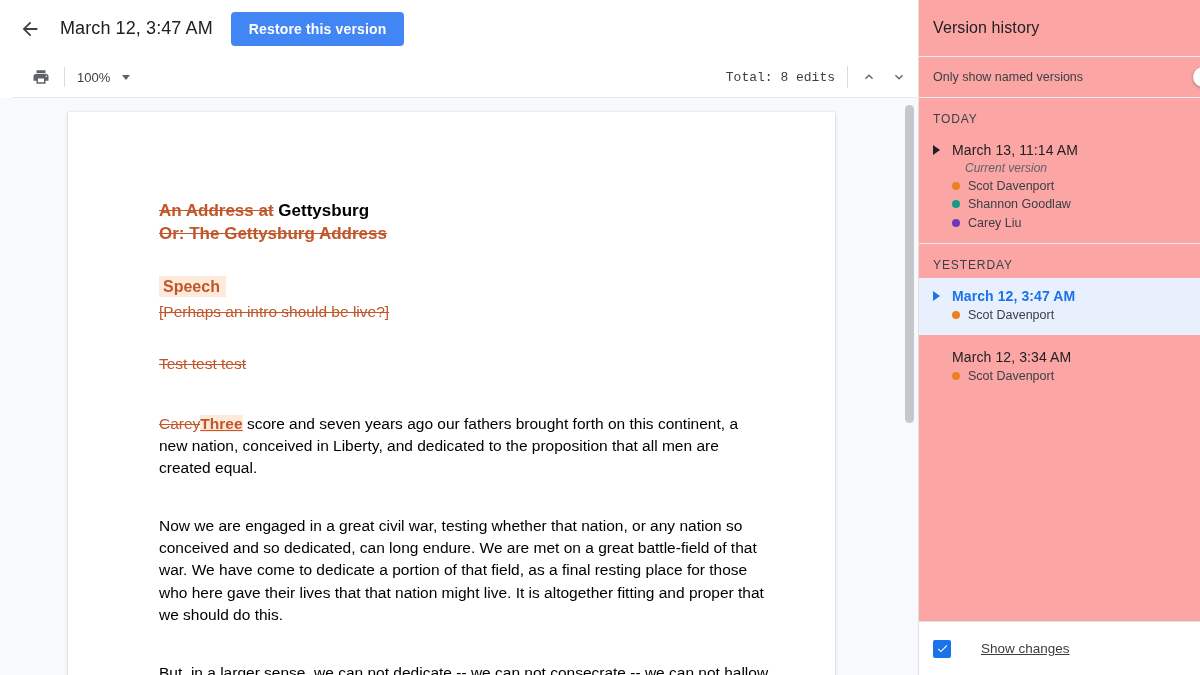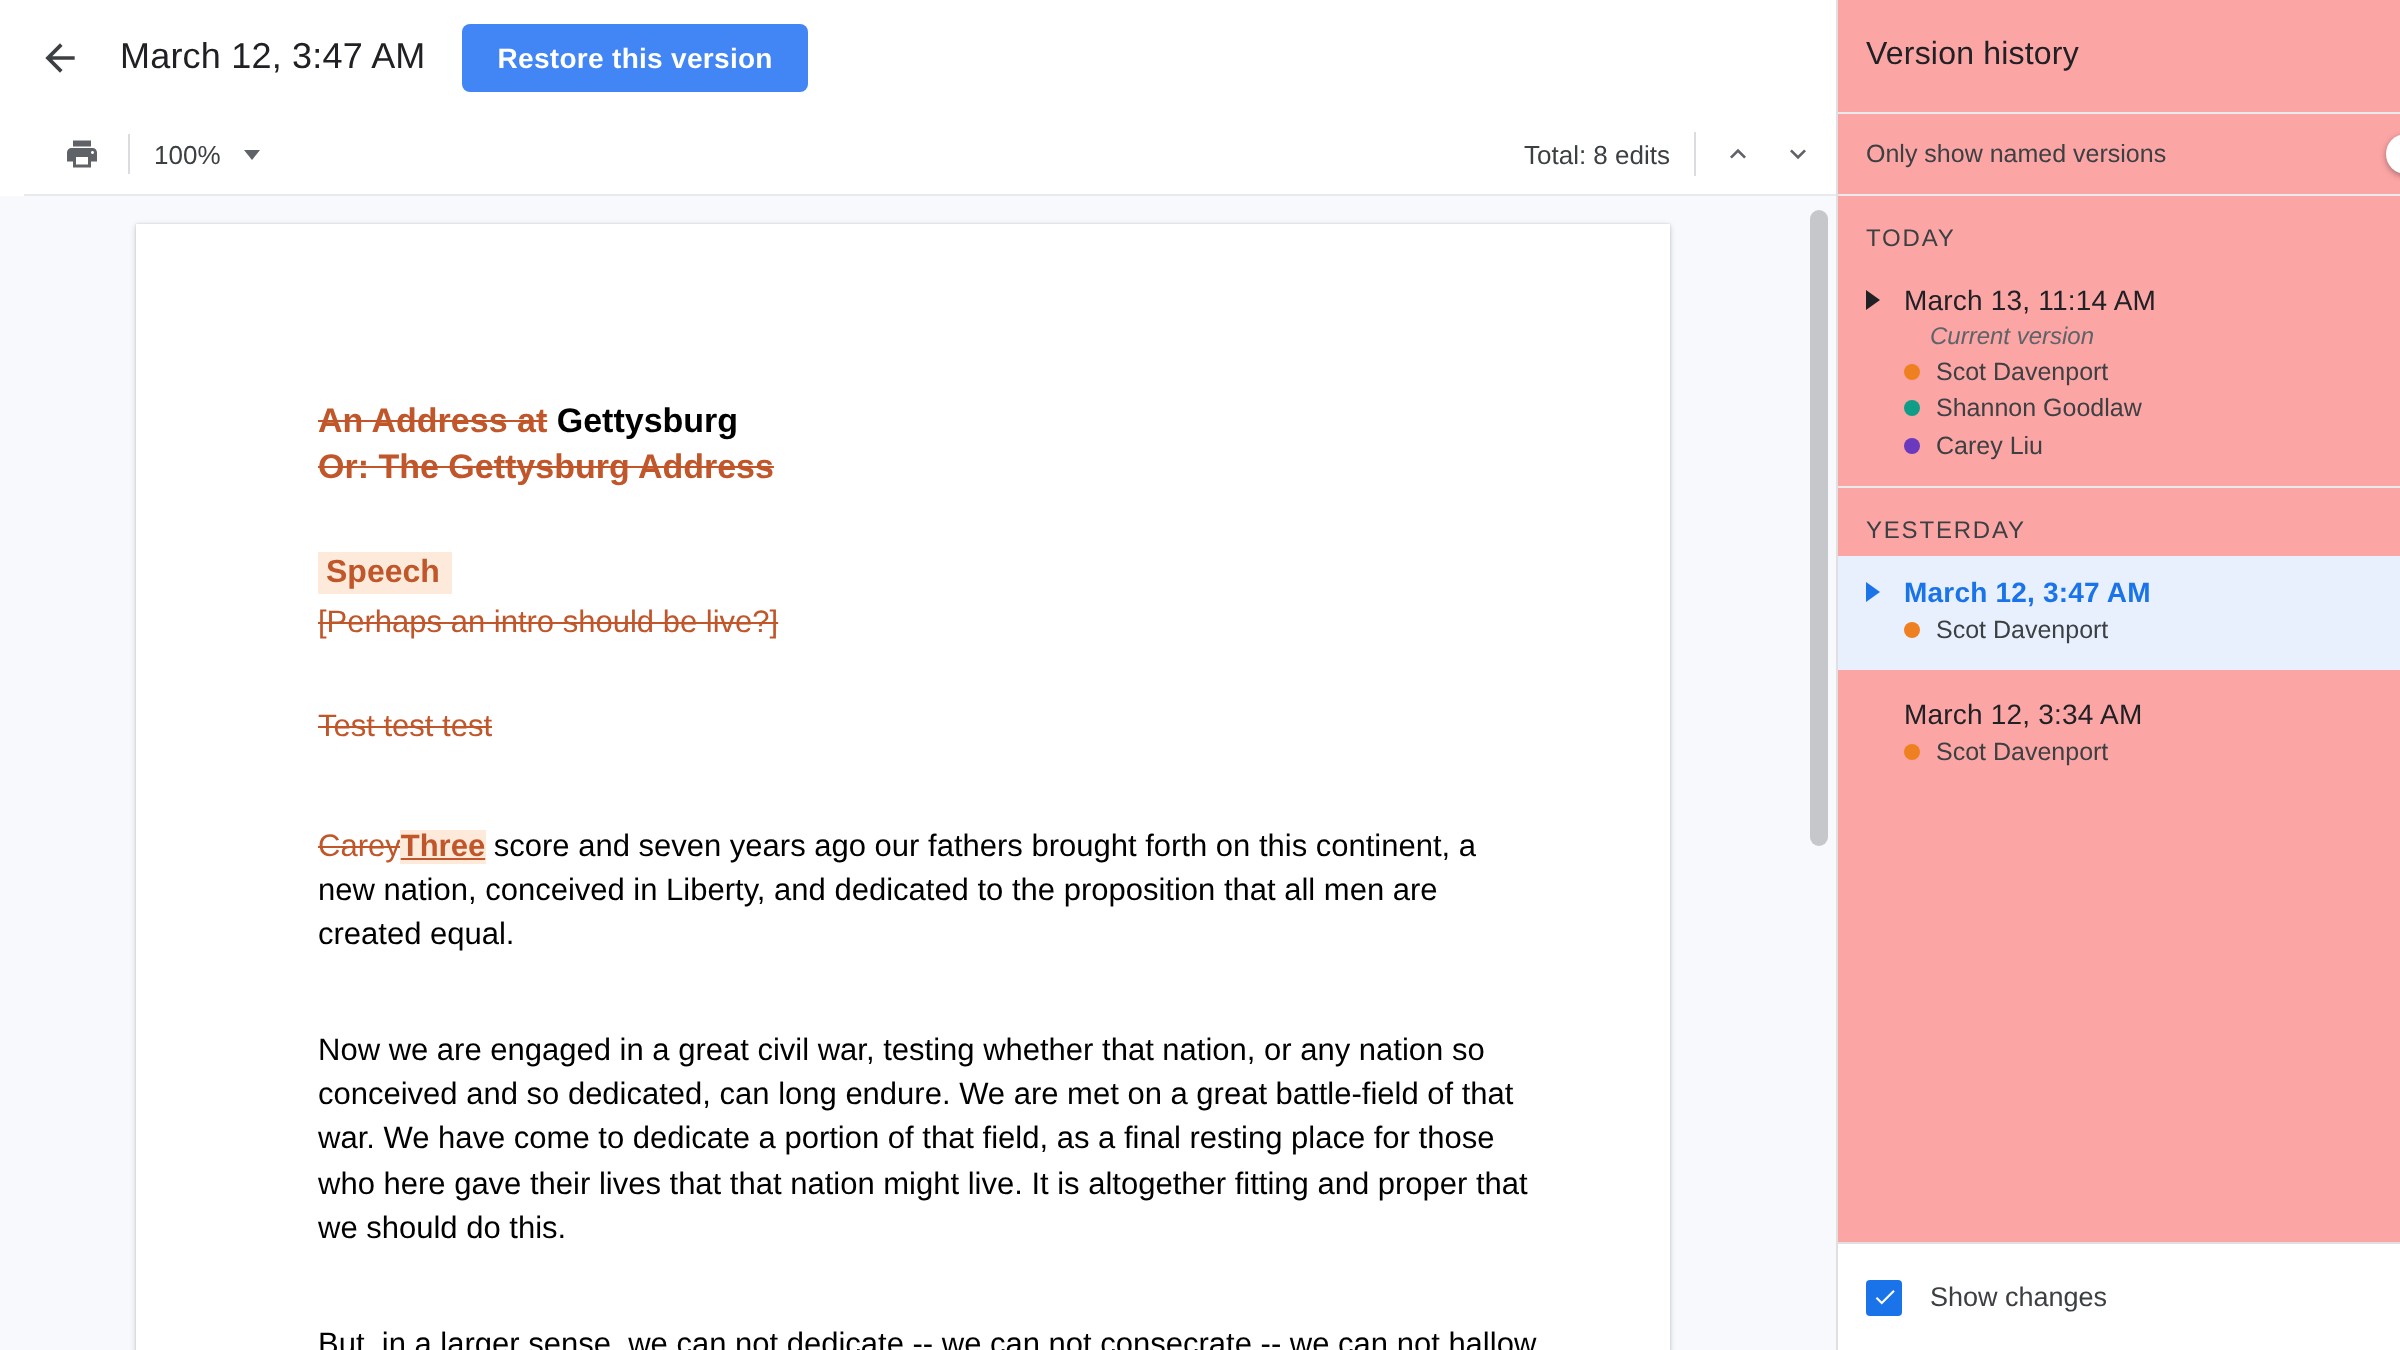--- a/index.html
+++ b/index.html
@@ -76,20 +76,21 @@
     border-left: 4px solid transparent;
     border-right: 4px solid transparent;
     border-top: 5px solid #5f6368;
     margin-left: 10px;
     cursor: pointer;
   }
   .tb-right {
     margin-left: auto;
     display: flex; align-items: center;
     padding-right: 16px;
+    font-family: Liberation Mono, monospace;
   }
   .total-edits { font-size: 13px; color: #3c4043; margin-right: 12px; white-space: nowrap; }
   .nav-sep { width: 1px; height: 22px; background: #dadce0; margin-right: 6px; }
   .chev-btn {
     width: 30px; height: 30px;
     display: flex; align-items: center; justify-content: center;
     border-radius: 50%;
     cursor: pointer;
   }
 
@@ -250,21 +251,21 @@
     background: #fff;
   }
   .cb {
     width: 18px; height: 18px;
     background: #1a73e8;
     border-radius: 2px;
     display: flex; align-items: center; justify-content: center;
     cursor: pointer;
     flex: 0 0 auto;
   }
-  #show-changes-label { font-size: 13.5px; color: #3c4043; margin-left: 14px; }
+  #show-changes-label { font-size: 13.5px; color: #3c4043; margin-left: 30px; text-decoration: underline; }
 </style>
 </head>
 <body>
 
 <div id="app">
 
   <div id="doc-area">
 
     <div id="topbar">
       <div class="back-btn">

